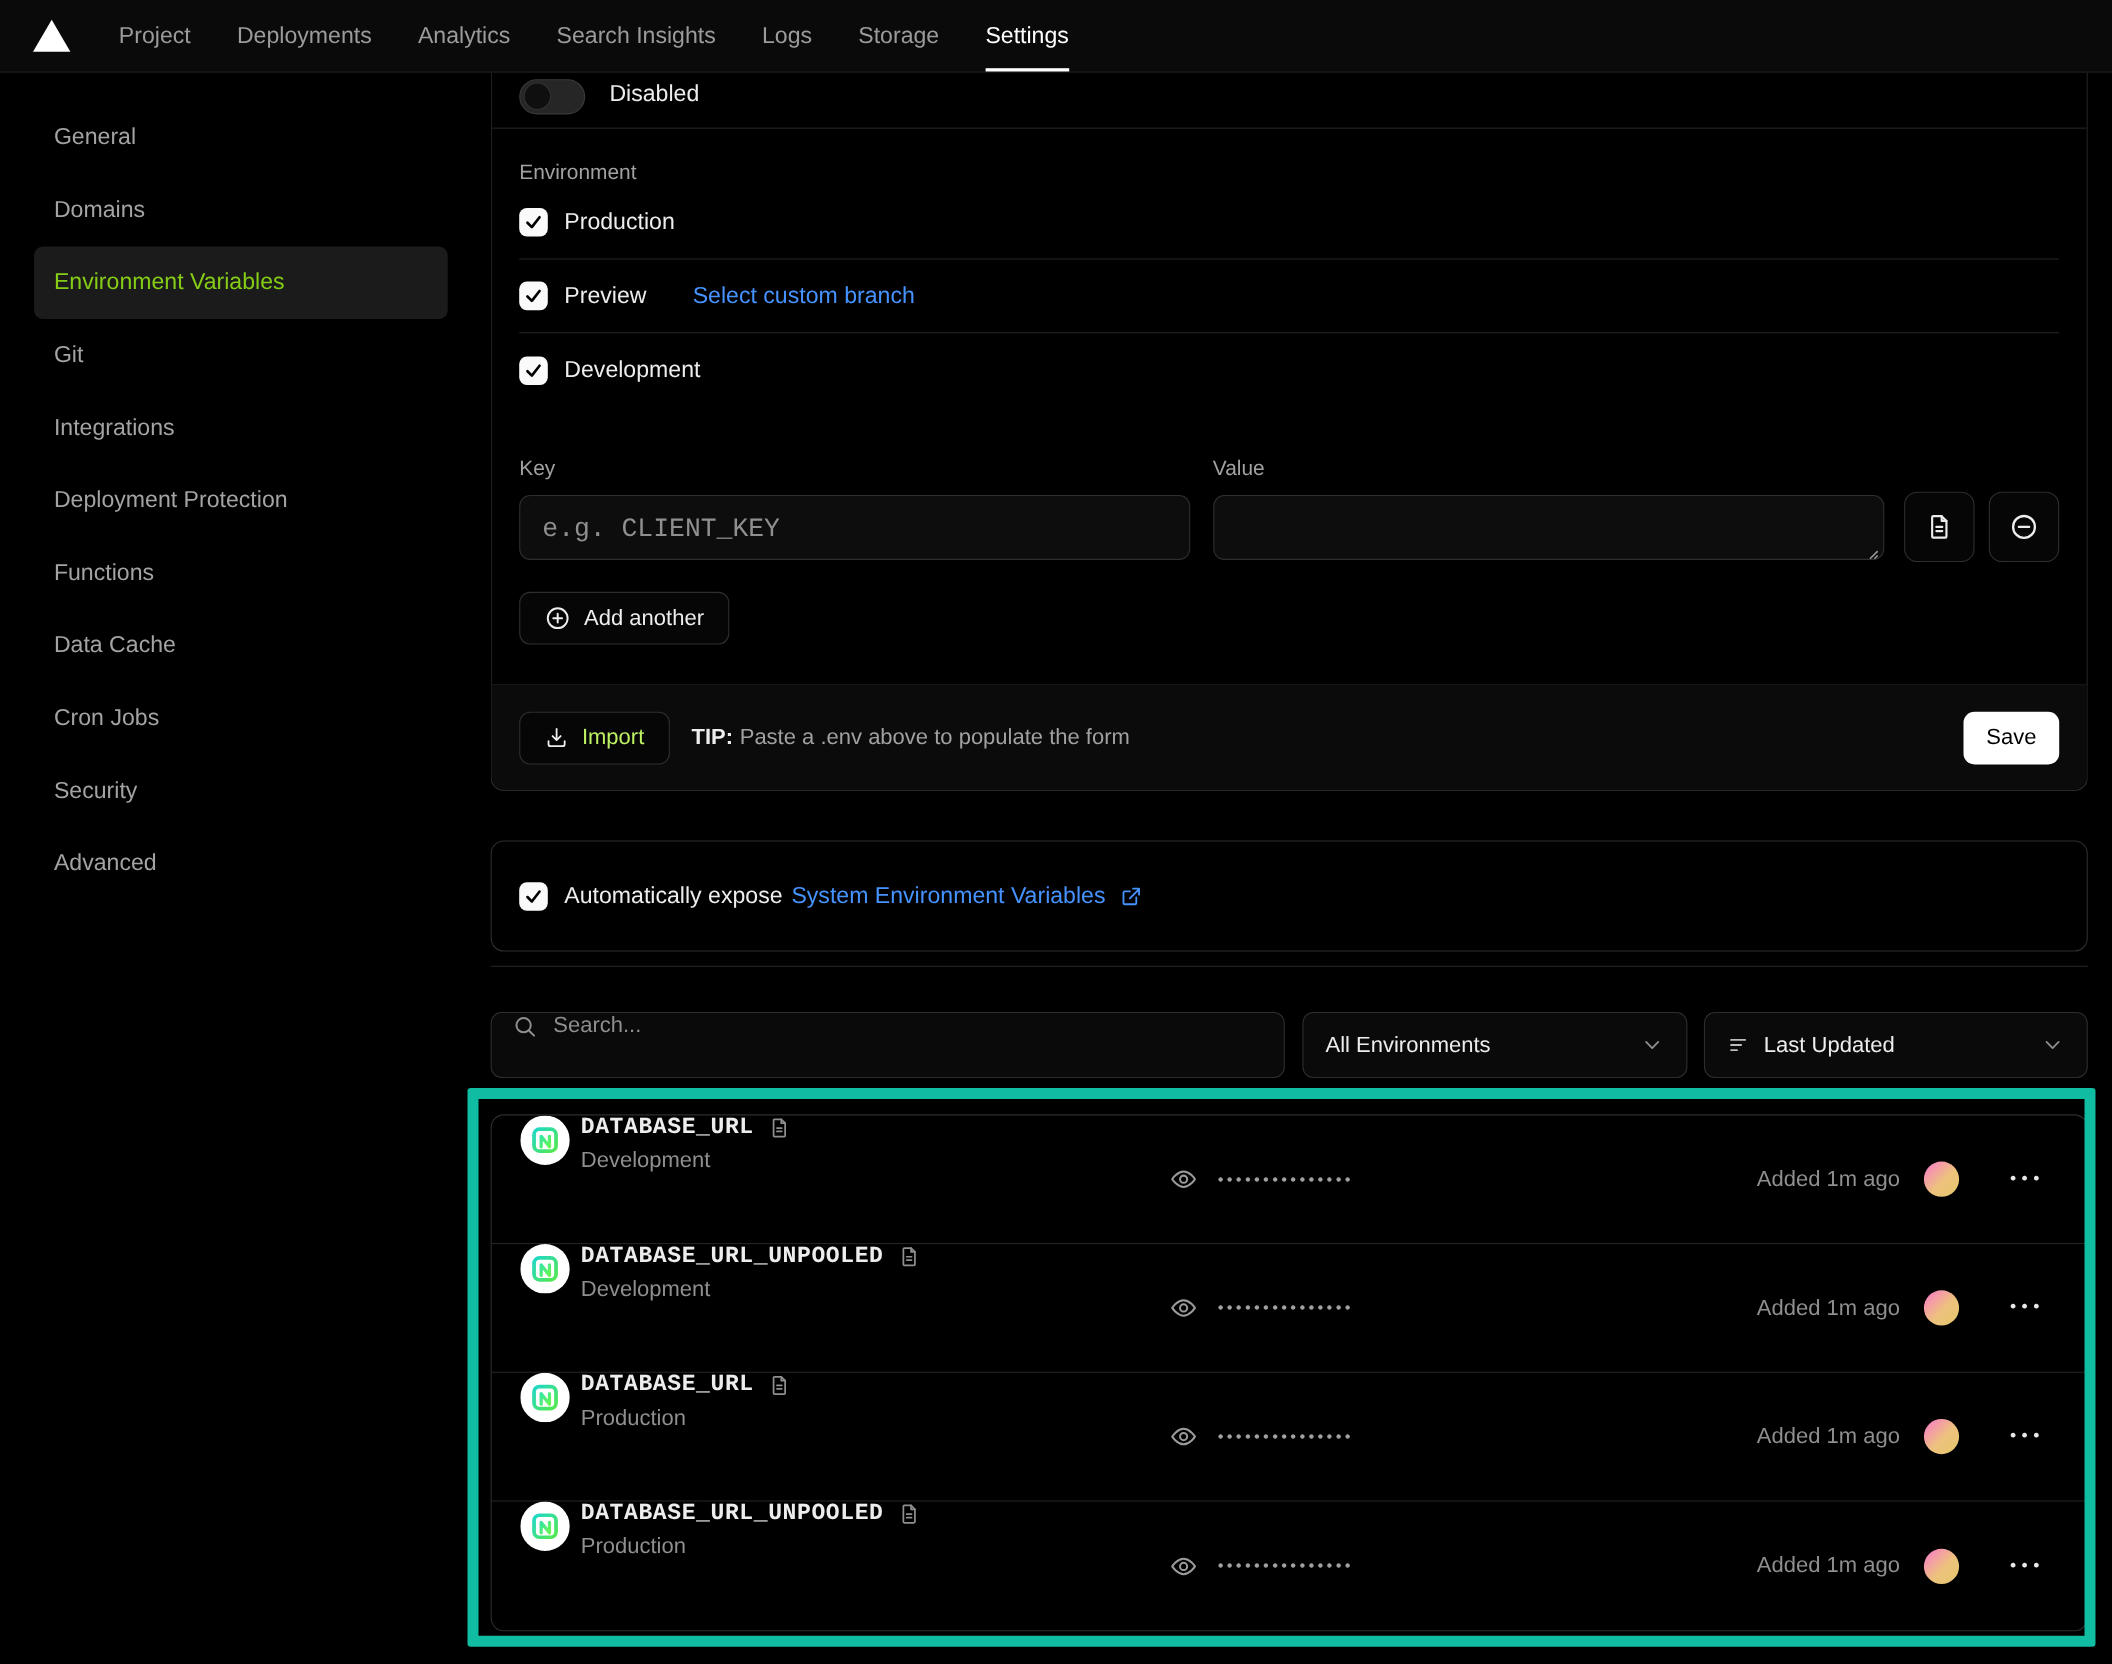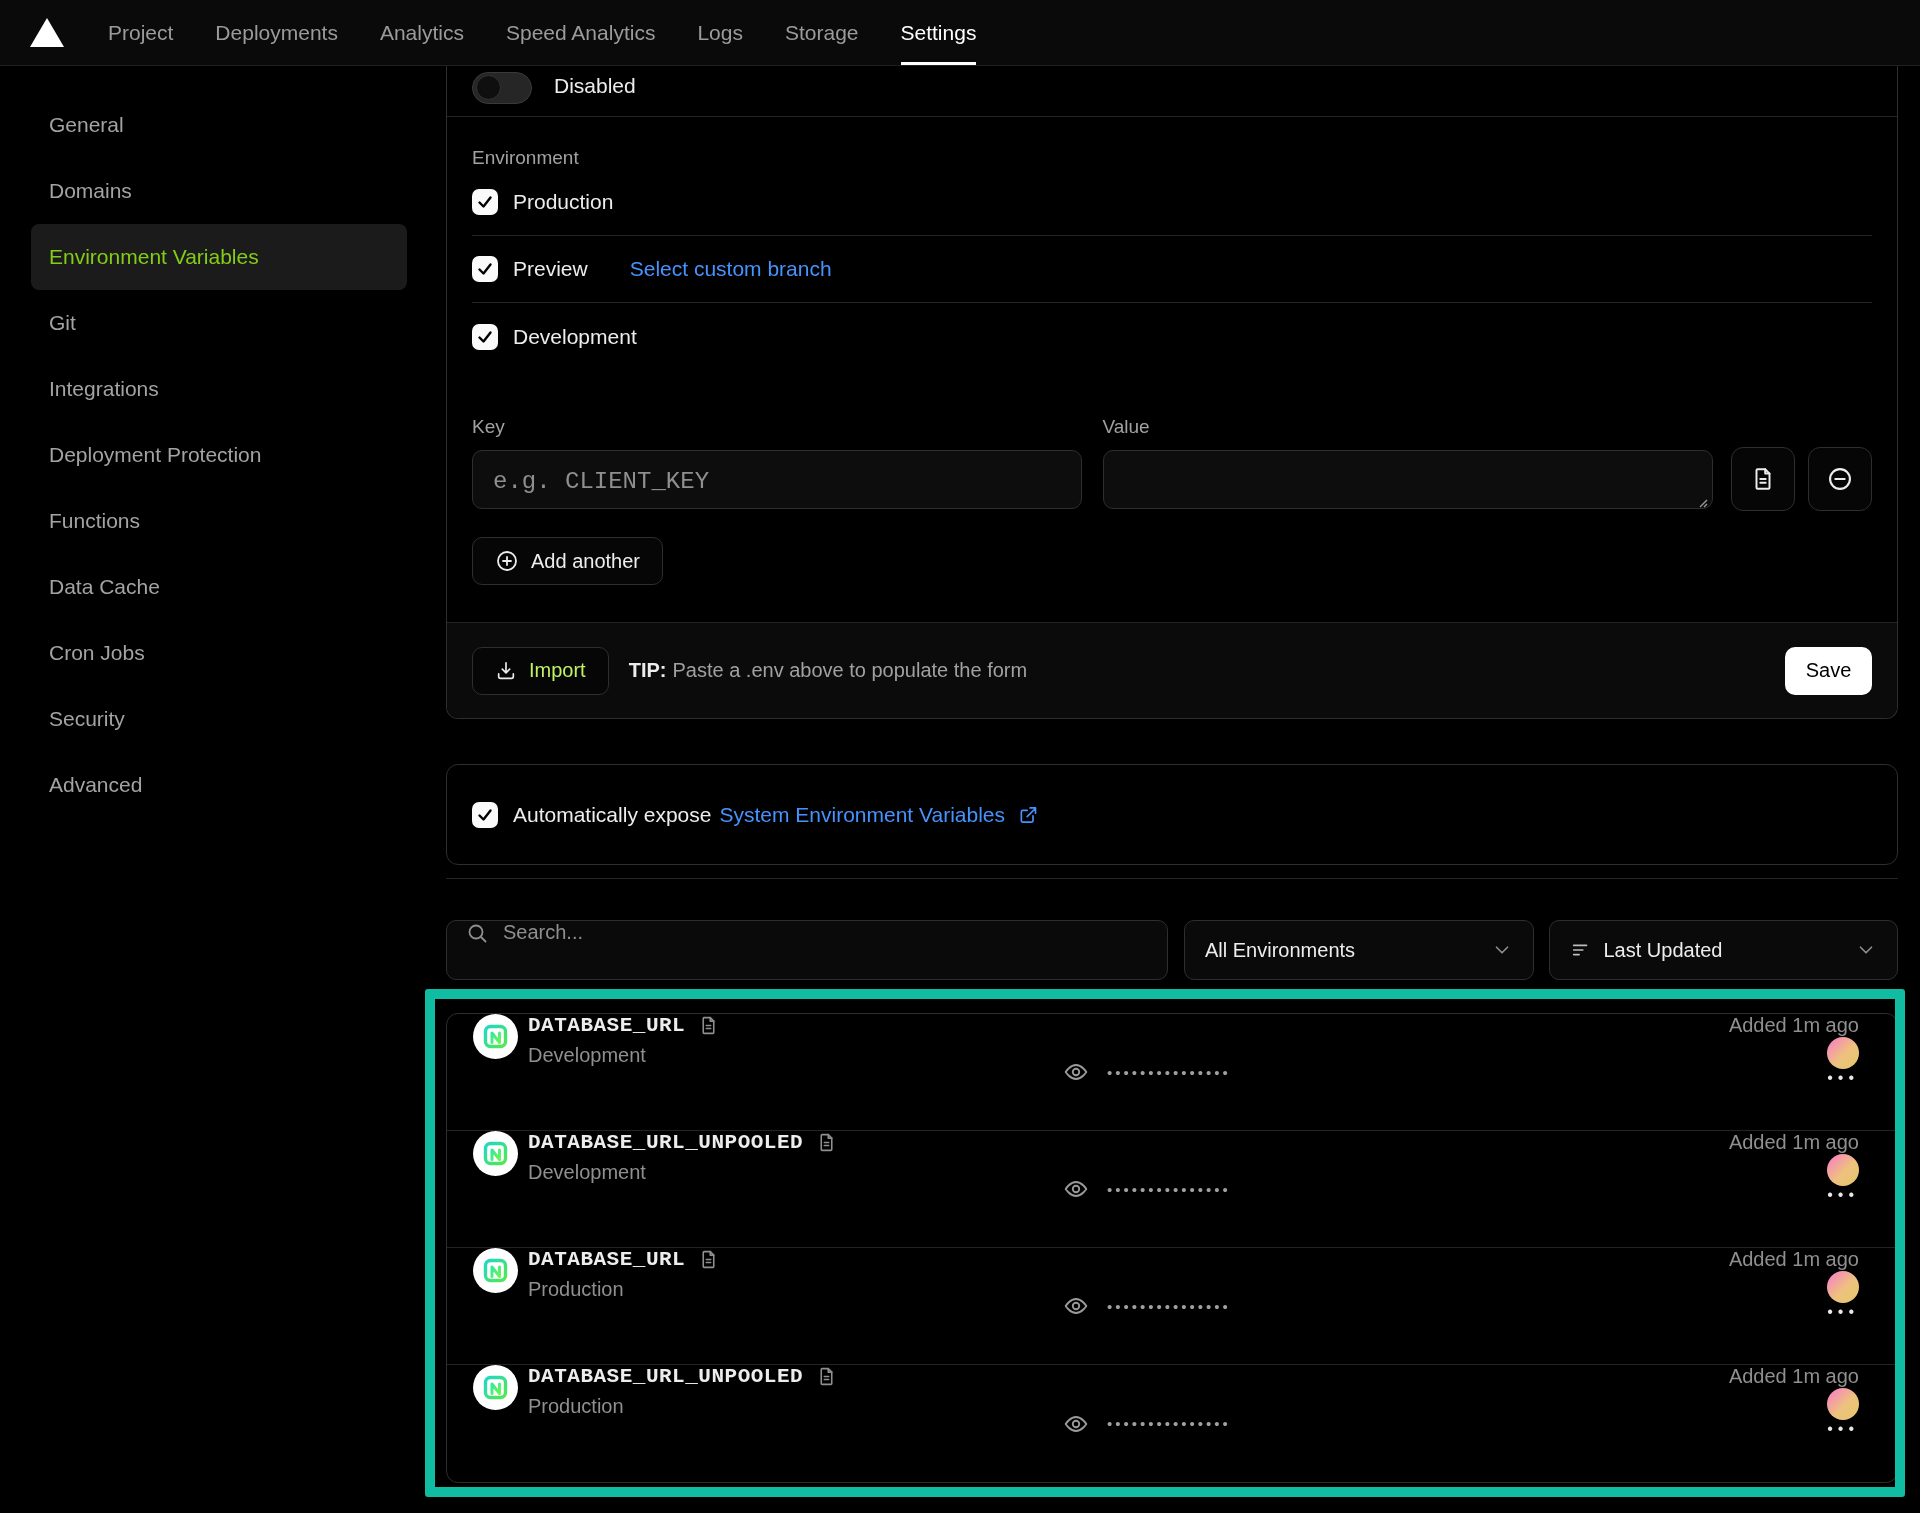--- a/index.html
+++ b/index.html
@@ -102,21 +102,21 @@
   .list-card { top:1013px; height:470px; overflow:hidden; }
   .var-row { position:relative; height:117px; border-bottom:1px solid #242424; }
   .var-row:last-child { border-bottom:none; }
   .row-left { position:absolute; left:26px; top:0; bottom:0; display:flex; align-items:flex-start; gap:10px; }
   .neon-avatar { width:45px; height:45px; flex:none; }
   .var-name-line { display:flex; align-items:center; gap:13px; }
   .var-name { font-family:"Liberation Mono", monospace; font-size:21px; font-weight:700; color:#ededed; letter-spacing:.5px; }
   .var-env { font-size:20px; color:#8f8f8f; margin-top:7px; }
   .row-mid { position:absolute; left:616px; top:0; bottom:0; display:flex; align-items:center; gap:18px; }
   .mask-dots { font-size:15px; letter-spacing:3px; color:#a0a0a0; }
-  .row-right { position:absolute; right:38px; top:0; bottom:0; display:flex; align-items:flex-end;flex-direction:column; }
+  .row-right { position:absolute; right:38px; top:0; bottom:0; display:flex; align-items:center; }
   .added { font-size:20px; color:#8f8f8f; }
   .user-avatar { width:32px; height:32px; border-radius:50%; margin-left:22px;
     background:linear-gradient(135deg,#f977ce 0%,#eec27e 55%,#e3c66b 100%); }
   .menu-dots { margin-left:46px; color:#e8e8e8; font-size:16px; letter-spacing:5px; cursor:pointer; }
 
   
   .annotation { position:absolute; left:425px; top:989px; width:1480px; height:508px;
     border:10px solid #10bda2; border-radius:3px; z-index:40; pointer-events:none; }
 
   svg { display:block; }
@@ -138,21 +138,21 @@
       </linearGradient>
     </defs>
   </svg>
 
   <nav class="topnav">
     <div class="logo-tri"></div>
     <div class="nav-items">
       <div class="nav-item">Project</div>
       <div class="nav-item">Deployments</div>
       <div class="nav-item">Analytics</div>
-      <div class="nav-item">Speed Analytics</div>
+      <div class="nav-item">Search Insights</div>
       <div class="nav-item">Logs</div>
       <div class="nav-item">Storage</div>
       <div class="nav-item active">Settings</div>
     </div>
   </nav>
 
   <aside class="sidebar">
     <div class="side-item">General</div>
     <div class="side-item">Domains</div>
     <div class="side-item active">Environment Variables</div>

